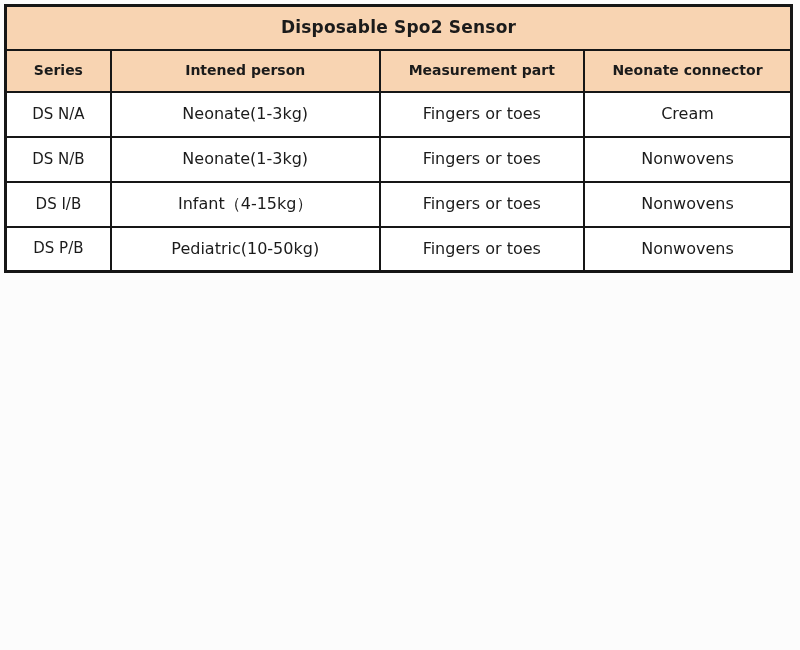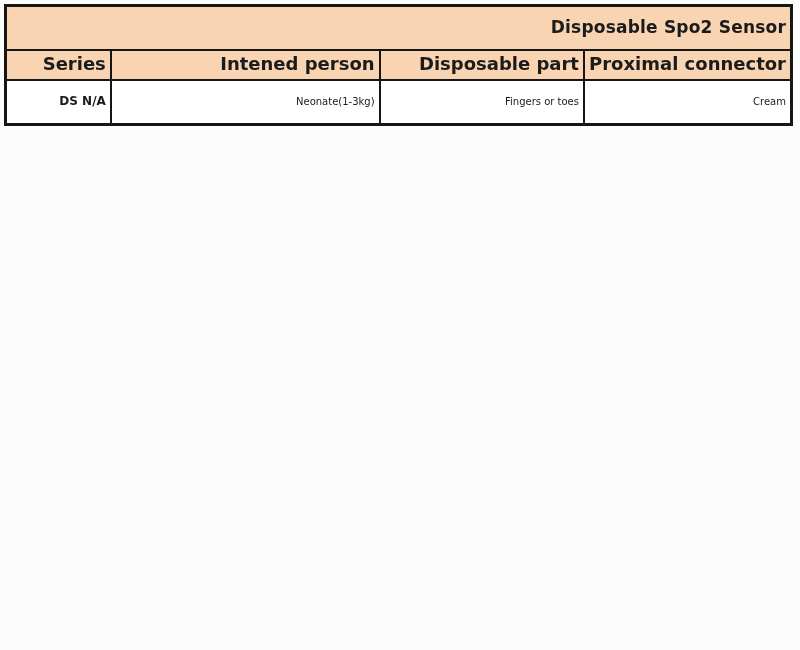--- a/index.html
+++ b/index.html
@@ -25,46 +25,46 @@
     margin:4px 0 0 4px;
     border:3px solid var(--border-color);
     background:var(--row-bg);
   }
   col.c-series{width:13.4%;}
   col.c-person{width:34.2%;}
   col.c-part{width:26.0%;}
   col.c-connector{width:26.4%;}
   th,td{
     border:2px solid var(--border-color);
-    text-align:right;
+    text-align:center;
     vertical-align:middle;
     padding:2px 4px;
     line-height:1.25;
   }
   th.title-cell{
     background:var(--header-bg);
     font-size:17px;
     font-weight:700;
     height:44px;
     letter-spacing:.2px;
   }
   th.col-head{
     background:var(--header-bg);
-    font-size:18px;
+    font-size:14px;
     font-weight:700;
-    height:30px;
+    height:42px;
   }
   td{
-    font-size:10px;
+    font-size:16px;
     height:45px;
     background:var(--row-bg);
   }
   td.series-cell{
-    font-weight:700;
-    font-size:12px;
+    font-weight:400;
+    font-size:15px;
   }
   td.part-cell{
     white-space:pre-line;
     margin-top:25px;
   }
 </style>
 </head>
 <body>
 
 <table class="sensor-table">
@@ -74,36 +74,54 @@
     <col class="c-part">
     <col class="c-connector">
   </colgroup>
   <thead>
     <tr>
       <th class="title-cell" colspan="4">Disposable Spo2 Sensor</th>
     </tr>
     <tr>
       <th class="col-head">Series</th>
       <th class="col-head">Intened person</th>
-      <th class="col-head">Disposable part</th>
-      <th class="col-head">Proximal connector</th>
+      <th class="col-head">Measurement part</th>
+      <th class="col-head">Neonate connector</th>
     </tr>
   </thead>
   <tbody id="table-body">
 
   <tr>
     <td class="series-cell">DS N/A</td>
     <td class="person-cell">Neonate(1-3kg)</td>
     <td class="part-cell">Fingers or toes</td>
     <td class="connector-cell">Cream</td>
   </tr>
 
 
 
 
+  <tr>
+    <td class="series-cell">DS N/B</td>
+    <td class="person-cell">Neonate(1-3kg)</td>
+    <td class="part-cell">Fingers or toes</td>
+    <td class="connector-cell">Nonwovens</td>
+  </tr>
 
+  <tr>
+    <td class="series-cell">DS I/B</td>
+    <td class="person-cell">Infant（4-15kg）</td>
+    <td class="part-cell">Fingers or toes</td>
+    <td class="connector-cell">Nonwovens</td>
+  </tr>
 
+  <tr>
+    <td class="series-cell">DS P/B</td>
+    <td class="person-cell">Pediatric(10-50kg)</td>
+    <td class="part-cell">Fingers or toes</td>
+    <td class="connector-cell">Nonwovens</td>
+  </tr>
 
 
 
 
 </tbody>
 </table>
 
 </body></html>

